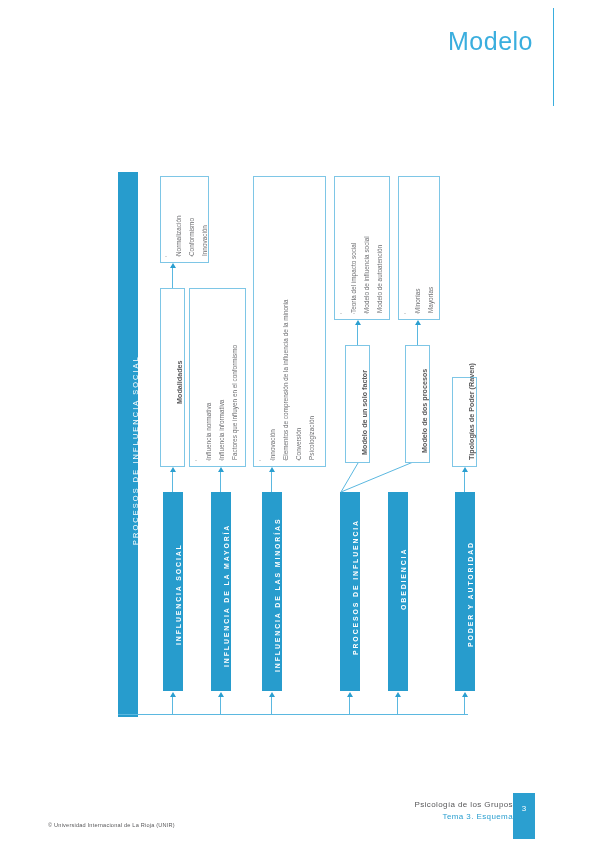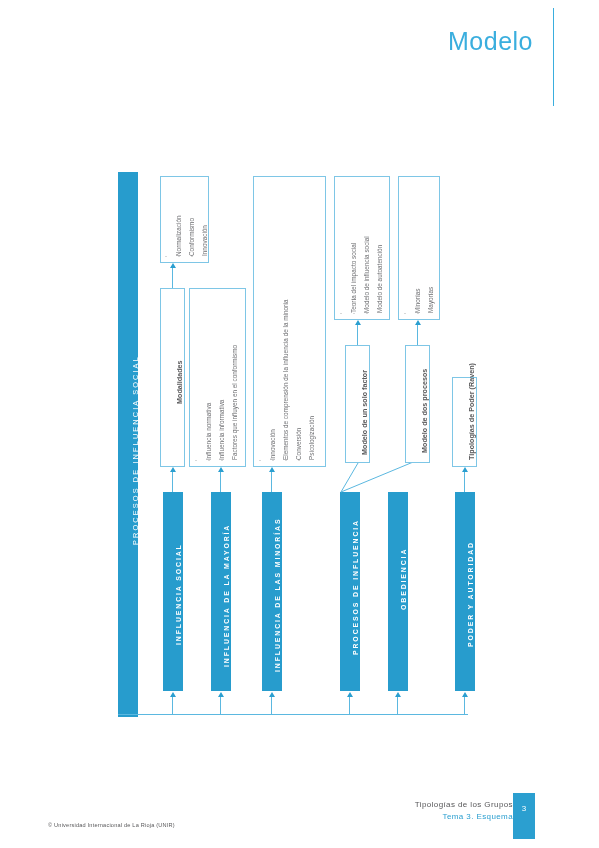--- a/index.html
+++ b/index.html
@@ -270,16 +270,16 @@
 
   <div class="conn vline" style="left:464px; top:472px; height:20px;"></div>
   <div class="arrow-up" style="left:462px; top:467px;"></div>
 
   <div class="obox" style="left:452px; top:377px; width:25px; height:90px;"></div>
   <div class="vtext obox-title" style="left:468px; top:460px; transform:rotate(-90deg);">Tipologías de Poder (Raven)</div>
 
 </div>
 
 <div id="footer-copy">© Universidad Internacional de La Rioja (UNIR)</div>
-<div id="footer-course">Tipologías de  los Grupos</div>
+<div id="footer-course">Psicología de  los Grupos</div>
 <div id="footer-topic">Tema 3. Esquema</div>
 <div id="page-number-box"></div>
 <div id="page-number">3</div>
 
 </body></html>

